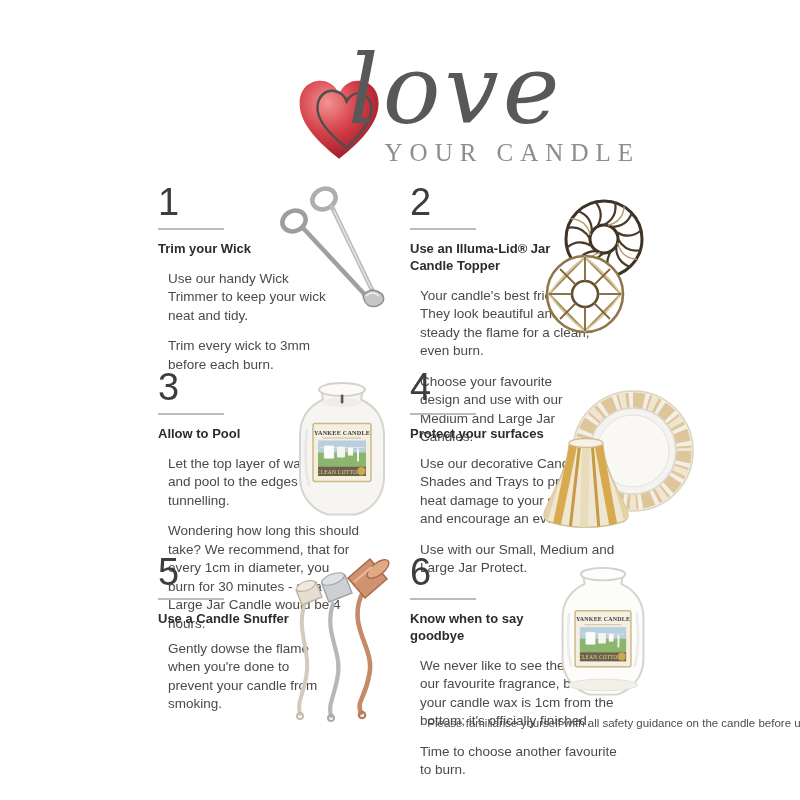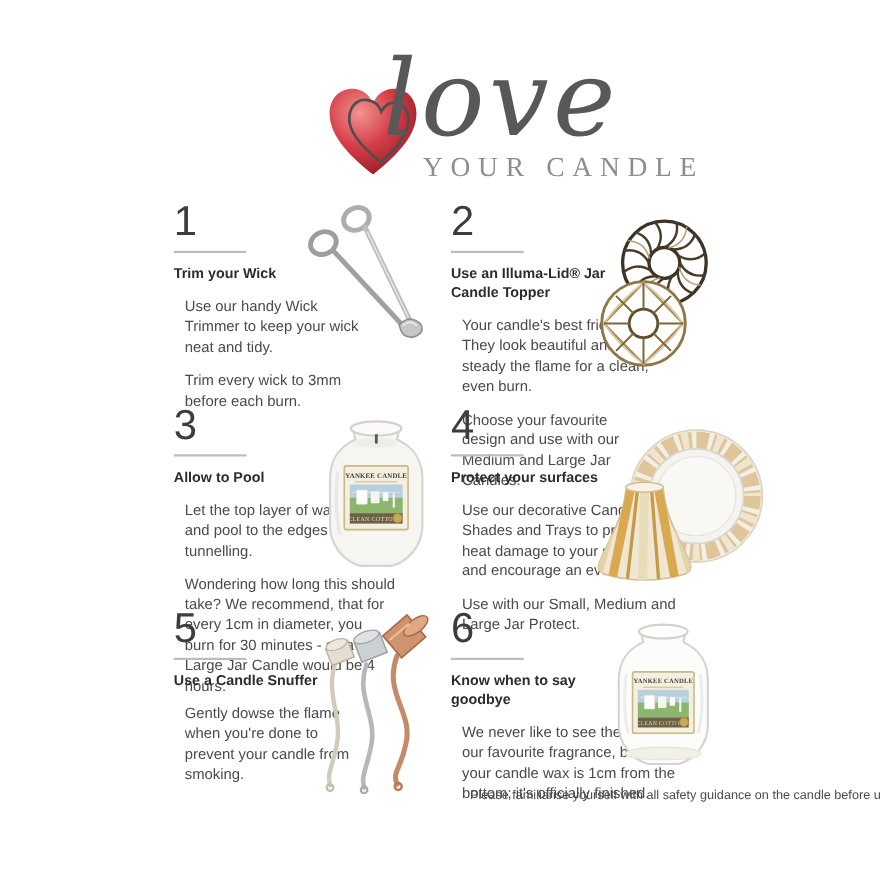--- a/index.html
+++ b/index.html
@@ -238,20 +238,21 @@
       <path d="M72,32 L90,17" stroke="#e8bc9c" stroke-width="2" fill="none"></path>
     </svg>
   </div>
 
   <section class="tip s6">
     <div class="tip-number">6</div>
     <div class="tip-rule"></div>
     <h3 class="tip-title">Know when to say goodbye</h3>
     <div class="tip-body">
       <p>We never like to see the end of our favourite fragrance, but once your candle wax is 1cm from the bottom; it's officially finished.</p>
+      <p>Time to choose another favourite to burn.</p>
     </div>
   </section>
   <div class="illus img6">
     <svg viewBox="0 0 110 142">
       <path d="M34,12 L36,22 C19,30 13,42 13,58 L13,100 C13,119 26,133 41,137 L69,137 C84,133 97,119 97,100 L97,58 C97,42 91,30 74,22 L76,12 Z" fill="#fcfcfb" stroke="#d5d3ce" stroke-width="2"></path>
       <ellipse cx="55" cy="12" rx="23" ry="6.5" fill="#fdfdfc" stroke="#d3d1cc" stroke-width="2"></ellipse>
       <ellipse cx="55" cy="127" rx="36" ry="6" fill="#f2f0e9" stroke="#e4e1d8" stroke-width="1"></ellipse>
       <path d="M20,52 C18,70 18,92 22,108" fill="none" stroke="#ededeb" stroke-width="3"></path>
       <path d="M90,52 C92,70 92,92 88,108" fill="none" stroke="#ededeb" stroke-width="3"></path>
       <g transform="translate(26,50)">

